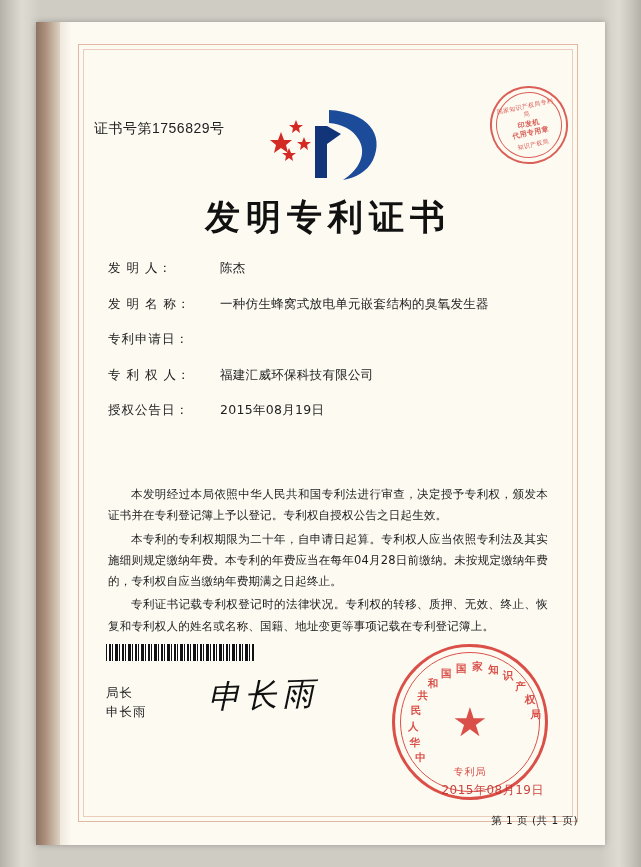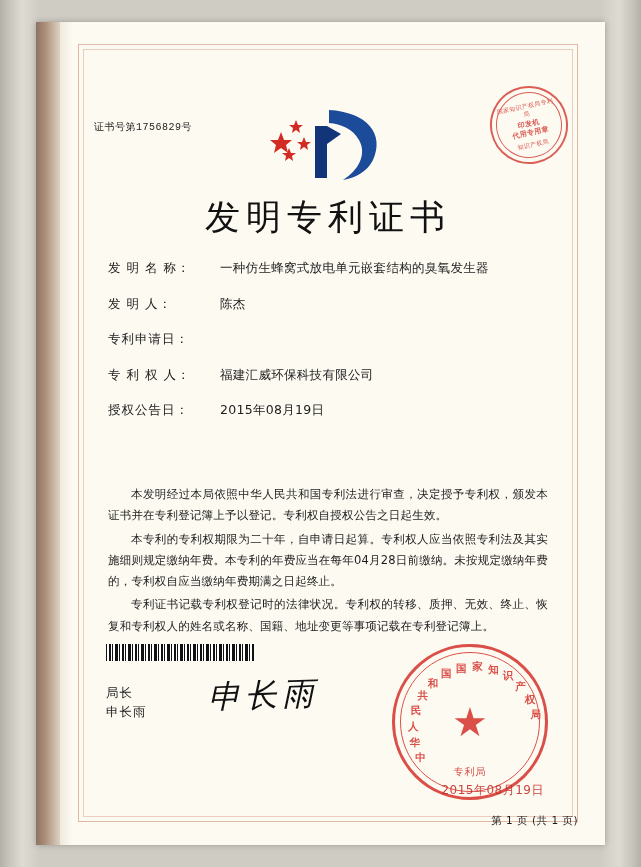--- a/index.html
+++ b/index.html
@@ -108,42 +108,42 @@
     flex-direction: column;
     padding: 2px;
     box-sizing: border-box;
   }
   .seal-top .arc { font-size: 6px; display:block; }
   .seal-top .mid { font-size: 7px; font-weight: bold; margin: 3px 0; }
   .cert-no {
     position: absolute;
     left: 16px;
     top: 76px;
-    font-size: 10px;
-    font-family: Liberation Mono, monospace;
+    font-size: 14px;
+    font-family: Liberation Sans, sans-serif;
     letter-spacing: .5px;
   }
   
   .emblem {
     position: absolute;
     left: 50%;
     top: 60px;
     transform: translateX(-50%);
     width: 130px;
     height: 78px;
   }
   .title {
     position: absolute;
     left: 0;
     right: 0;
     top: 150px;
     text-align: center;
     font-family: "DejaVu Serif", "Liberation Serif", serif;
     font-size: 35px;
-    font-weight: normal;
+    font-weight: bold;
     letter-spacing: 6px;
     color: #111;
   }
   .fields {
     position: absolute;
     left: 30px;
     top: 218px;
     width: 440px;
     font-size: 12.5px;
     line-height: 1;
@@ -307,26 +307,26 @@
           <polygon points="41,33 43,38 48,38 44,41 45,46 41,43 37,46 38,41 34,38 39,38"></polygon>
           <polygon points="26,44 28,49 33,49 29,52 30,57 26,54 22,57 23,52 19,49 24,49"></polygon>
         </g>
       </svg>
     </div>
 
     <div class="title">发明专利证书</div>
 
     <div class="fields">
       <div class="field-row">
+        <div class="field-label">发 明 人：</div>
+        <div class="field-value">陈杰</div>
+      </div>
+      <div class="field-row">
         <div class="field-label">发 明 名 称：</div>
         <div class="field-value">一种仿生蜂窝式放电单元嵌套结构的臭氧发生器</div>
-      </div>
-      <div class="field-row">
-        <div class="field-label">发 明 人：</div>
-        <div class="field-value">陈杰</div>
       </div>
       <div class="field-row">
         <div class="field-label">专利申请日：</div>
       </div>
       <div class="field-row">
         <div class="field-label">专 利 权 人：</div>
         <div class="field-value">福建汇威环保科技有限公司</div>
       </div>
       <div class="field-row">
         <div class="field-label">授权公告日：</div>

